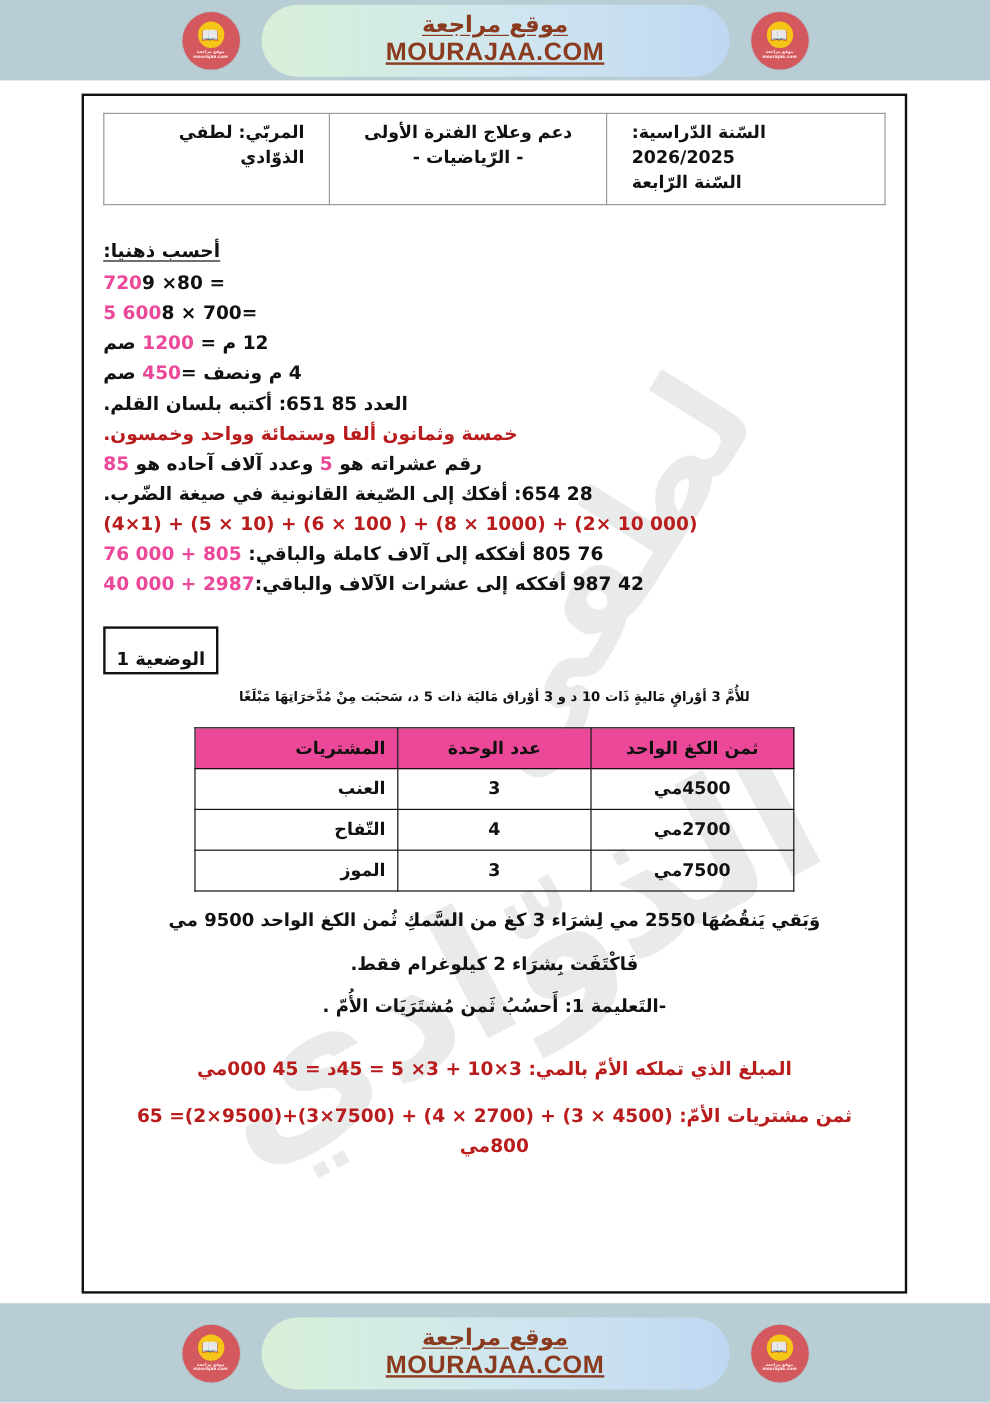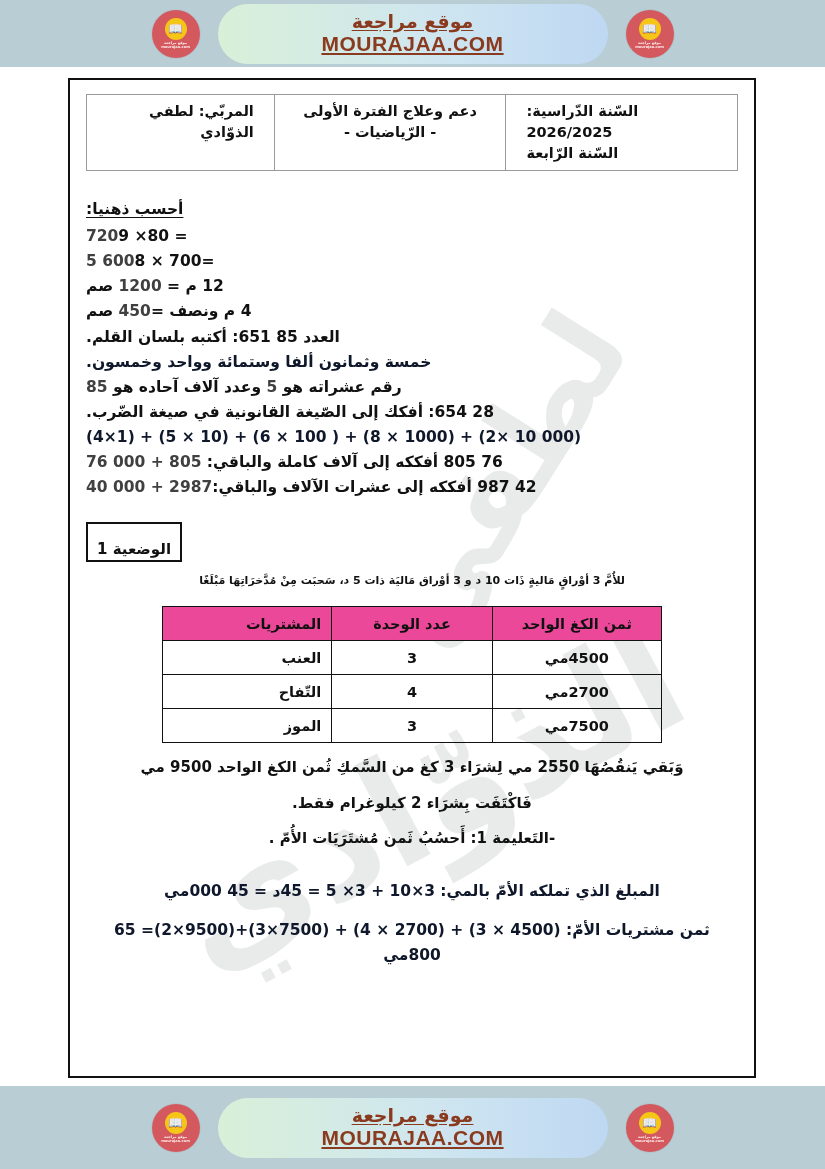--- a/index.html
+++ b/index.html
@@ -91,23 +91,23 @@
   }
   td.hc-right{width:28%;text-align:right;}
   td.hc-mid{width:36%;text-align:center;}
   td.hc-left{width:36%;text-align:left;}
 
   
   .line{
     font-size:15.5px;font-weight:bold;color:#111;
     line-height:1.62;text-align:left;direction:rtl;
   }
-  .red{color:#404040;}
+  .red{color:#ec4899;}
   .red-line{
-    font-size:15.5px;font-weight:bold;color:#0f172a;
+    font-size:15.5px;font-weight:bold;color:#b91c1c;
     line-height:1.62;text-align:left;direction:rtl;
   }
   .u{text-decoration:underline;text-underline-offset:3px;}
   .sec-title{margin-bottom:2px;}
 
   .ltr{direction:ltr;unicode-bidi:bidi-override;display:inline-block;}
 
   
   .situation-wrap{margin-top:22px;margin-bottom:8px;text-align:left;}
   .situation{

